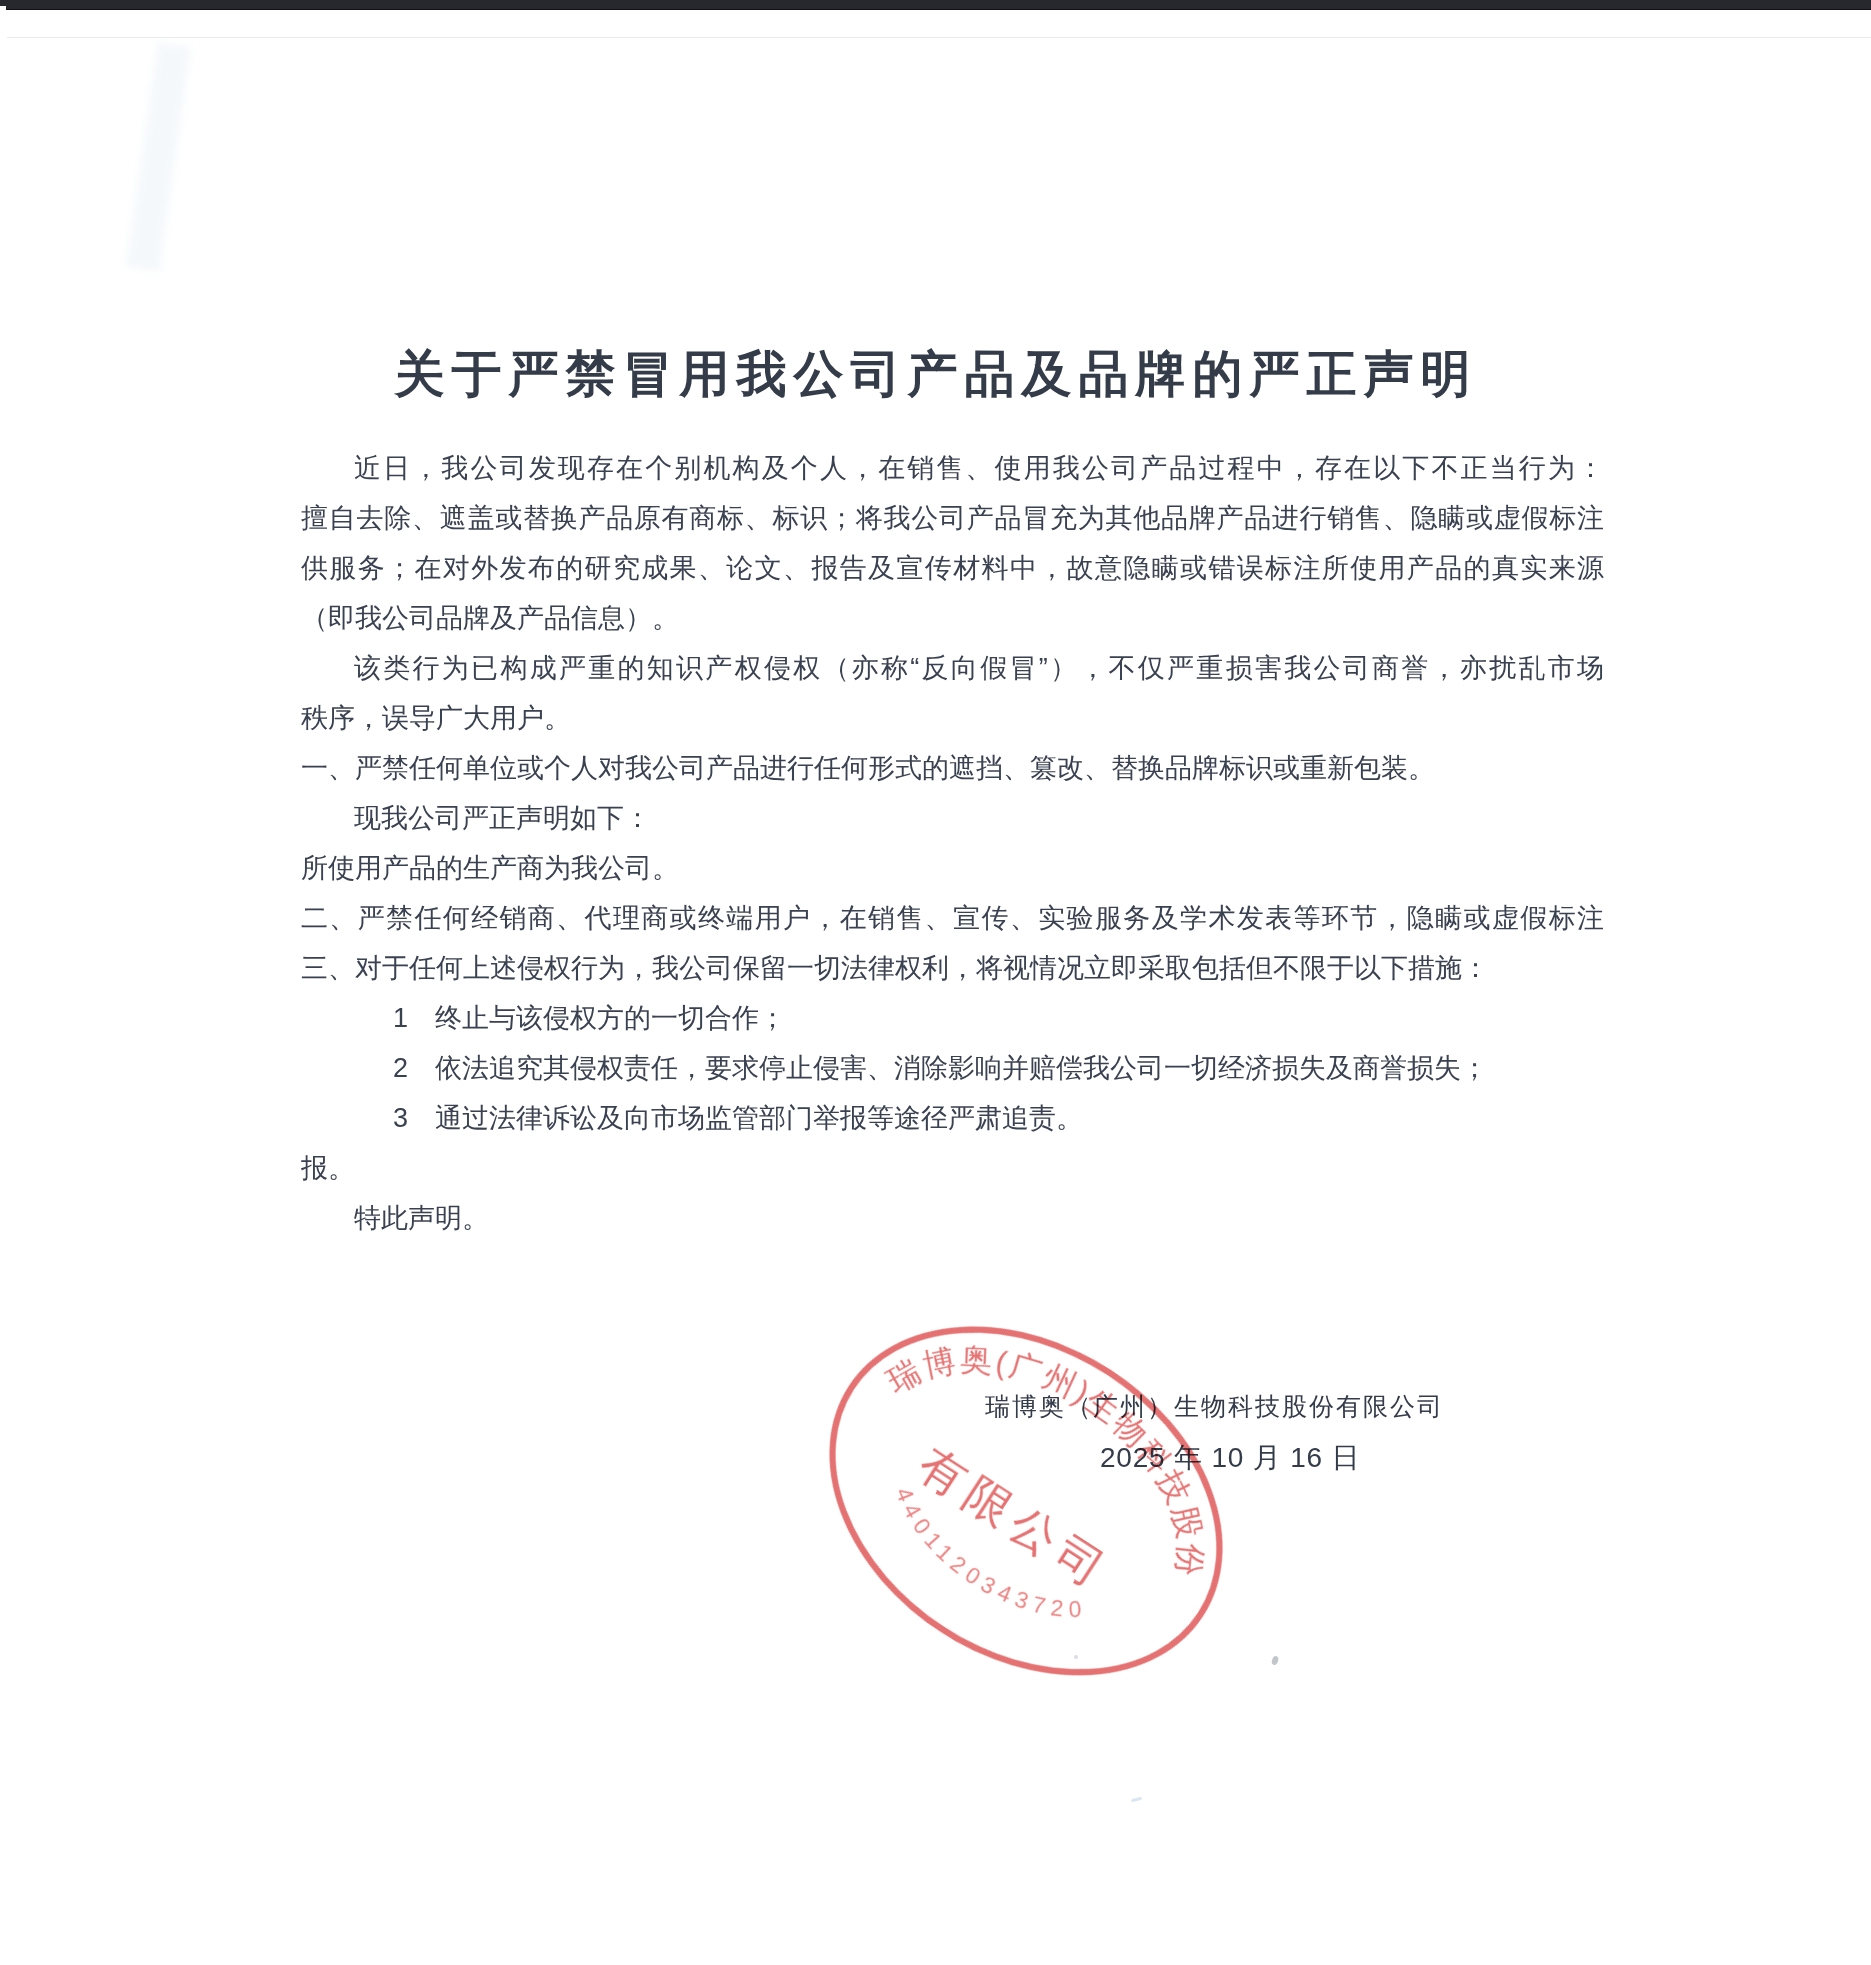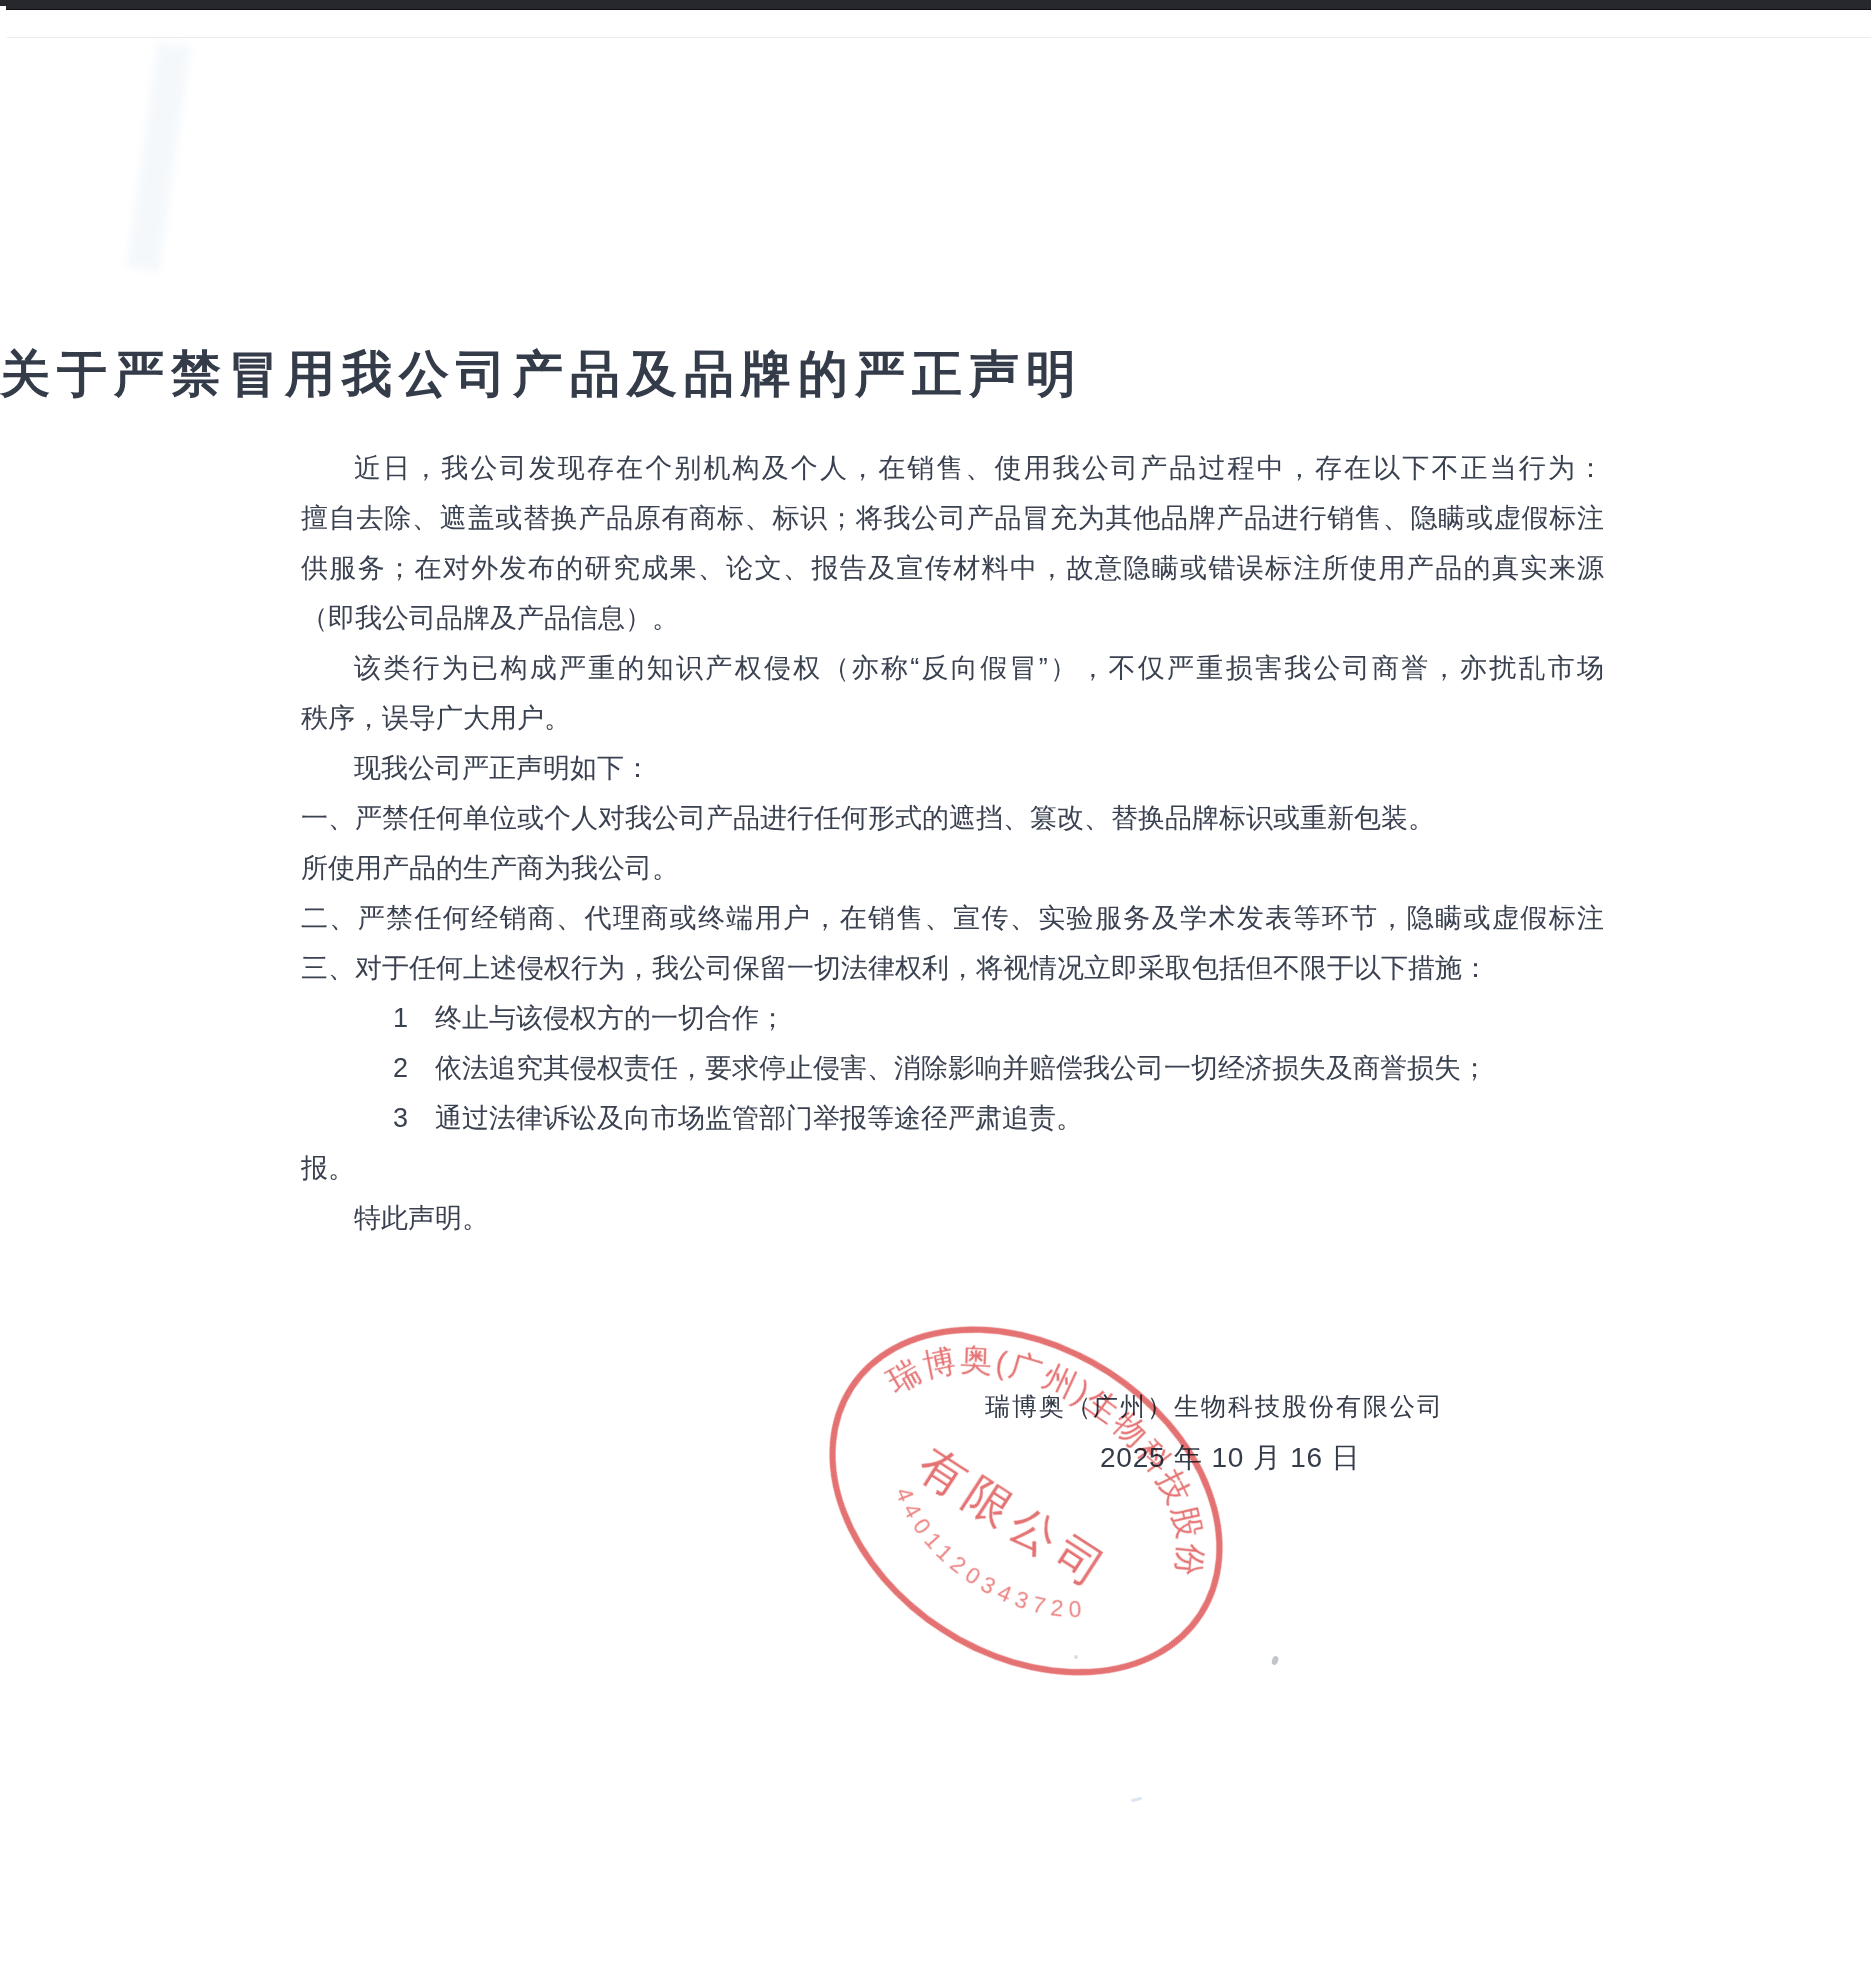--- a/index.html
+++ b/index.html
@@ -10,21 +10,21 @@
     overflow:hidden;
     font-family:"Liberation Sans", sans-serif;
   }
   
   .scan-bar{position:absolute;top:0;left:0;right:0;height:9.4px;background:#26282d;border-bottom:1.2px solid #101114;}
   .scan-bar-notch{position:absolute;top:5.9px;left:0;width:5.5px;height:4.7px;background:#ffffff;}
   .paper-edge{position:absolute;top:37px;left:7px;right:0;height:1.2px;background:#e9ebec;}
   
   .title{
     position:absolute;top:307px;left:0;right:0;
-    text-align:left;
+    text-align:center;
     font-size:50px;font-weight:700;letter-spacing:7px;
     color:#343b49;white-space:nowrap;
   }
   
   .body-lines{
     position:absolute;left:281px;top:443px;width:1323px;
     color:#3a4150;
   }
   .line{
     height:50px;line-height:50px;
@@ -74,22 +74,22 @@
   <h1 class="title">关于严禁冒用我公司产品及品牌的严正声明</h1>
 
   <div class="body-lines">
 
   <div class="line indent fill">近日，我公司发现存在个别机构及个人，在销售、使用我公司产品过程中，存在以下不正当行为：</div>
       <div class="line fill">擅自去除、遮盖或替换产品原有商标、标识；将我公司产品冒充为其他品牌产品进行销售、隐瞒或虚假标注</div>
       <div class="line fill">供服务；在对外发布的研究成果、论文、报告及宣传材料中，故意隐瞒或错误标注所使用产品的真实来源</div>
       <div class="line">（即我公司品牌及产品信息）。</div>
       <div class="line indent fill">该类行为已构成严重的知识产权侵权（亦称“反向假冒”），不仅严重损害我公司商誉，亦扰乱市场</div>
       <div class="line">秩序，误导广大用户。</div>
+      <div class="line">一、严禁任何单位或个人对我公司产品进行任何形式的遮挡、篡改、替换品牌标识或重新包装。</div>
       <div class="line indent">现我公司严正声明如下：</div>
-      <div class="line">一、严禁任何单位或个人对我公司产品进行任何形式的遮挡、篡改、替换品牌标识或重新包装。</div>
       <div class="line">所使用产品的生产商为我公司。</div>
       <div class="line fill">二、严禁任何经销商、代理商或终端用户，在销售、宣传、实验服务及学术发表等环节，隐瞒或虚假标注</div>
       <div class="line">三、对于任何上述侵权行为，我公司保留一切法律权利，将视情况立即采取包括但不限于以下措施：</div>
       <div class="line sub">1　终止与该侵权方的一切合作；</div>
       <div class="line sub">2　依法追究其侵权责任，要求停止侵害、消除影响并赔偿我公司一切经济损失及商誉损失；</div>
       <div class="line sub">3　通过法律诉讼及向市场监管部门举报等途径严肃追责。</div>
       <div class="line">报。</div>
       <div class="line indent">特此声明。</div>
     </div>
 

